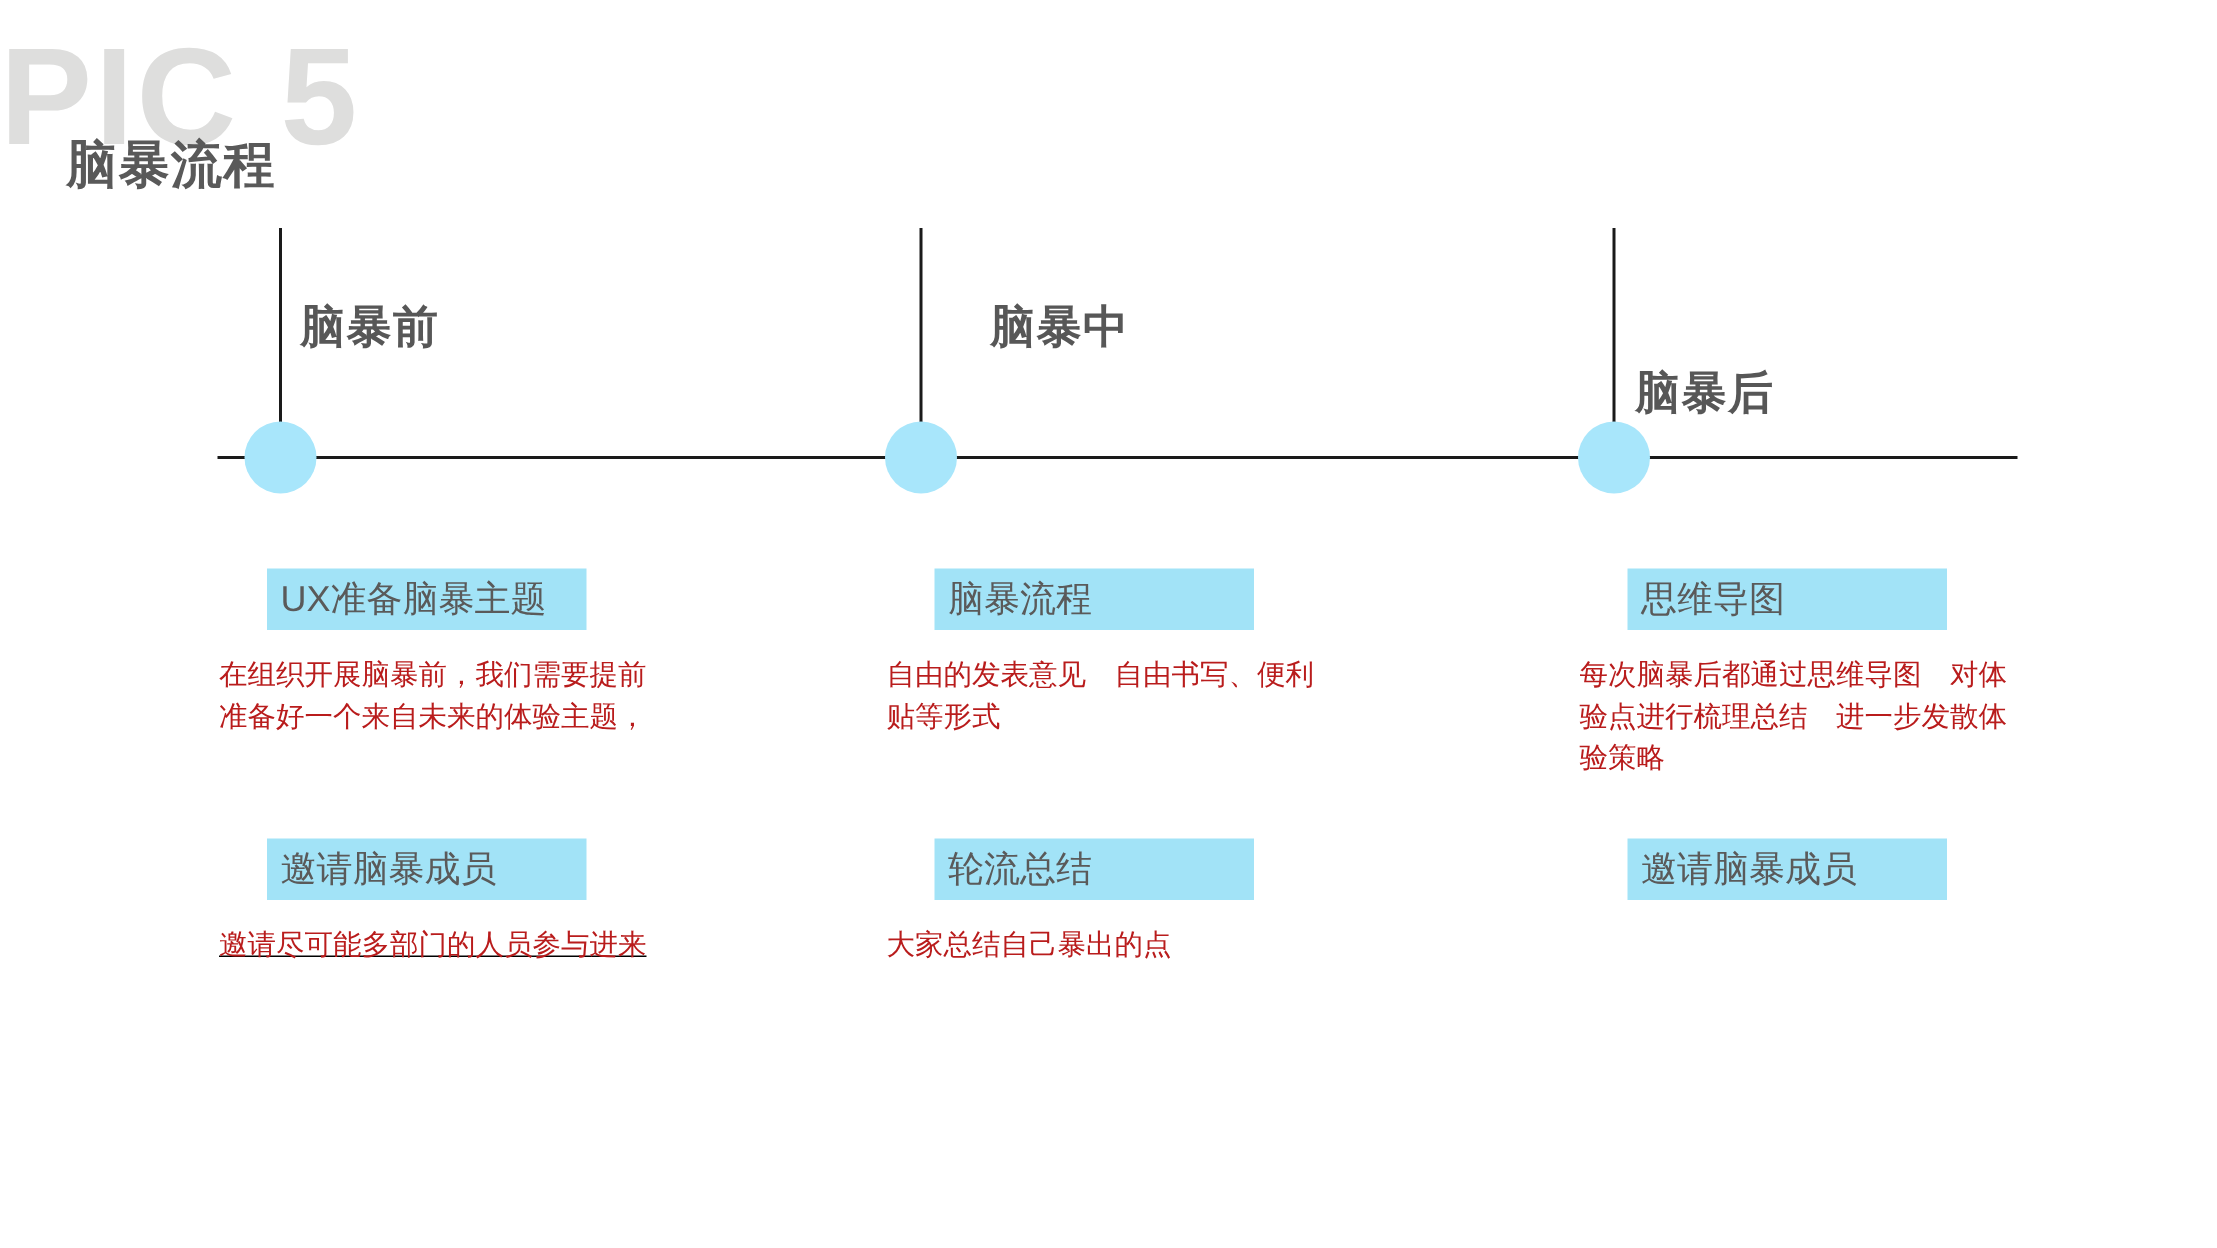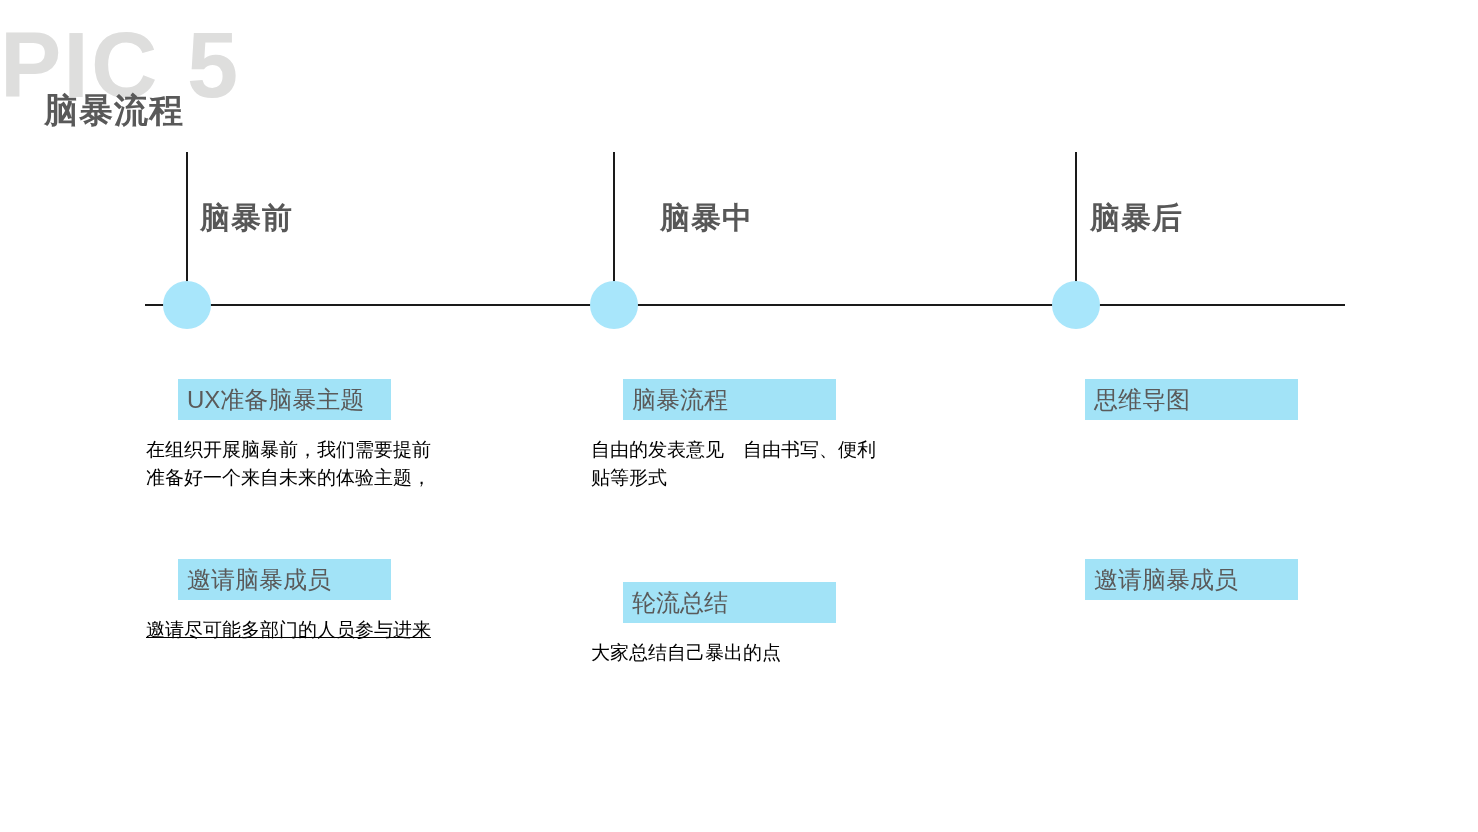--- a/index.html
+++ b/index.html
@@ -112,21 +112,21 @@
     width: 213px;
     white-space: nowrap;
     overflow: hidden;
     margin-left: 33px;
   }
   .block-body {
     margin-top: 12px;
     padding-left: 1px;
     font-size: 19px;
     line-height: 1.45;
-    color: #000000;
+    color: #b91c1c;
     width: 298px;
     word-break: break-all;
   }
 </style>
 </head>
 <body>
 
 <div class="header">
   <div class="watermark">PIC 5</div>
   <div class="page-title">脑暴流程</div>
@@ -155,33 +155,34 @@
   <div class="stage" style="left:0px;">
     <div class="stage-tick" style="left:613px;"></div>
     <div class="stage-dot" style="left:590px;"></div>
     <div class="stage-heading" style="left:660px;">脑暴中</div>
 
     <div class="block" style="left:590px; top:379px;">
       <div class="block-title">脑暴流程</div>
       <div class="block-body">自由的发表意见　自由书写、便利贴等形式</div>
     </div>
 
-    <div class="block" style="left:590px; top:582px;">
+    <div class="block" style="left:590px; top:559px;">
       <div class="block-title">轮流总结</div>
       <div class="block-body">大家总结自己暴出的点</div>
     </div>
   </div>
 
   <div class="stage" style="left:0px;">
     <div class="stage-tick" style="left:1075px;"></div>
     <div class="stage-dot" style="left:1052px;"></div>
-    <div class="stage-heading" style="left:1090px;">脑暴后</div>
+    <div class="stage-heading" style="left:1090px;margin-top:44px;">脑暴后</div>
 
     <div class="block" style="left:1052px; top:379px;">
       <div class="block-title">思维导图</div>
+      <div class="block-body">每次脑暴后都通过思维导图　对体验点进行梳理总结　进一步发散体验策略</div>
     </div>
 
     <div class="block" style="left:1052px; top:559px;">
       <div class="block-title">邀请脑暴成员</div>
     </div>
   </div>
 
 </div>
 
 </body></html>

